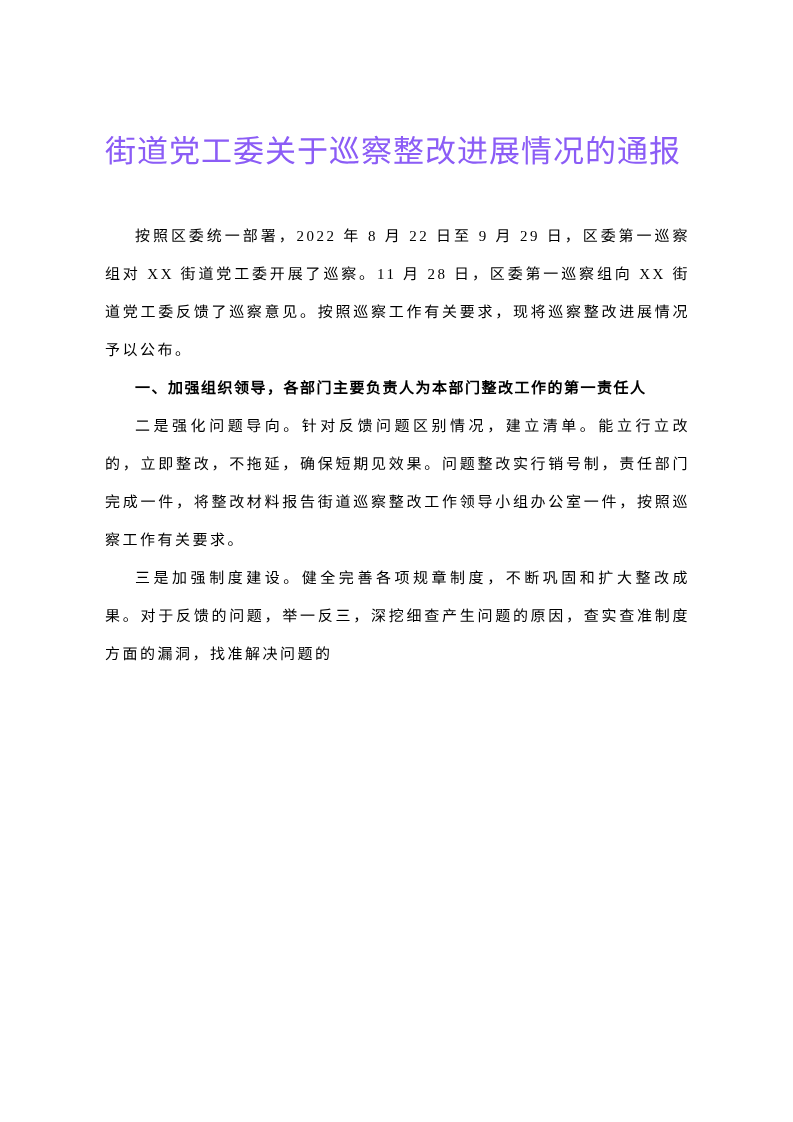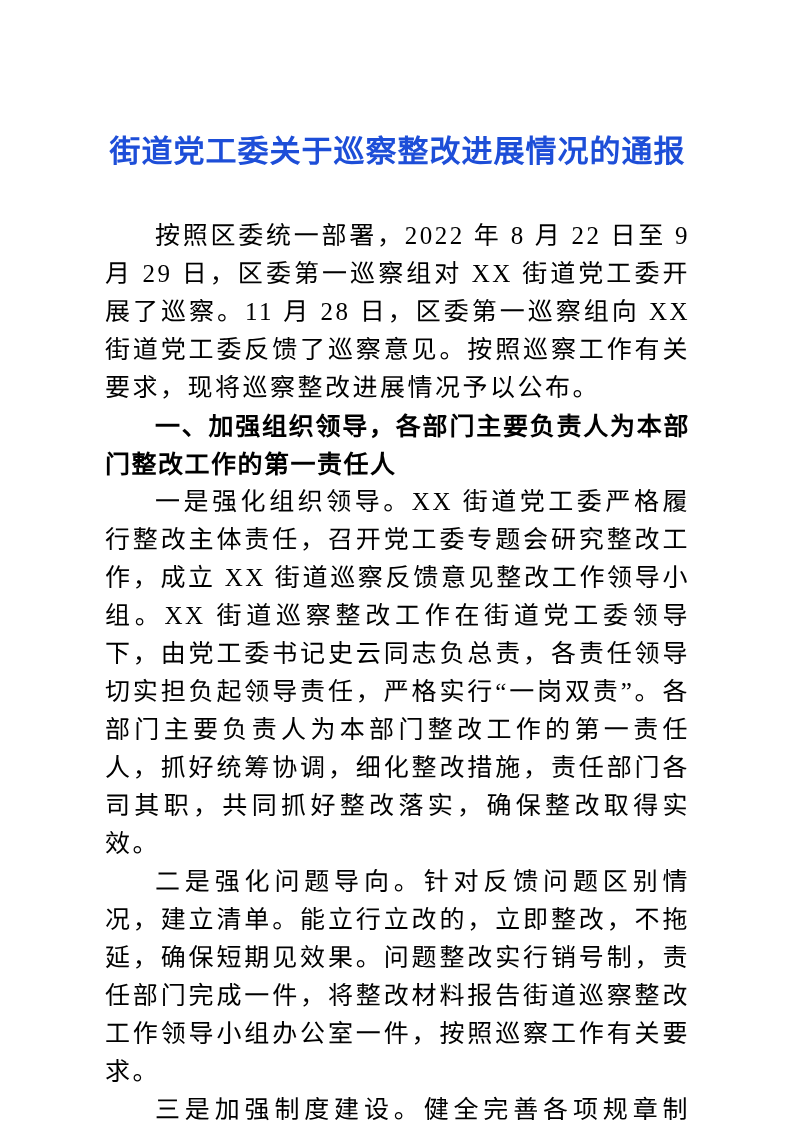--- a/index.html
+++ b/index.html
@@ -16,32 +16,32 @@
     margin: 0 auto;
     background: #ffffff;
     color: #000000;
     padding: 132px 103px 0 105px;
     overflow: hidden;
   }
 
   .doc-title {
     font-family: "Liberation Serif", "DejaVu Serif", serif;
     font-size: 31px;
-    font-weight: 700;
+    font-weight: 400;
     line-height: 40px;
-    text-align: center;
+    text-align: left;
     letter-spacing: 1px;
-    color: #1d4ed8;
+    color: #8b5cf6;
     margin-bottom: 45px;
     white-space: nowrap;
   }
 
   .doc-body p {
     font-family: "Liberation Serif", "DejaVu Serif", serif;
-    font-size: 25px;
+    font-size: 15px;
     line-height: 38px;
     letter-spacing: 2.5px;
     text-align: justify;
     text-indent: 2em;
     color: #000000;
   }
 
   .doc-body p.heading {
     font-family: "Liberation Sans", "DejaVu Sans", sans-serif;
     font-weight: 700;
@@ -49,17 +49,16 @@
   }
 </style>
 </head>
 <body>
 
 <div class="page">
   <h1 class="doc-title">街道党工委关于巡察整改进展情况的通报</h1>
   <div class="doc-body">
       <p class="body">按照区委统一部署，2022 年 8 月 22 日至 9 月 29 日，区委第一巡察组对 XX 街道党工委开展了巡察。11 月 28 日，区委第一巡察组向 XX 街道党工委反馈了巡察意见。按照巡察工作有关要求，现将巡察整改进展情况予以公布。</p>
       <p class="heading">一、加强组织领导，各部门主要负责人为本部门整改工作的第一责任人</p>
-      <p class="body">一是强化组织领导。XX 街道党工委严格履行整改主体责任，召开党工委专题会研究整改工作，成立 XX 街道巡察反馈意见整改工作领导小组。XX 街道巡察整改工作在街道党工委领导下，由党工委书记史云同志负总责，各责任领导切实担负起领导责任，严格实行“一岗双责”。各部门主要负责人为本部门整改工作的第一责任人，抓好统筹协调，细化整改措施，责任部门各司其职，共同抓好整改落实，确保整改取得实效。</p>
       <p class="body">二是强化问题导向。针对反馈问题区别情况，建立清单。能立行立改的，立即整改，不拖延，确保短期见效果。问题整改实行销号制，责任部门完成一件，将整改材料报告街道巡察整改工作领导小组办公室一件，按照巡察工作有关要求。</p>
       <p class="body">三是加强制度建设。健全完善各项规章制度，不断巩固和扩大整改成果。对于反馈的问题，举一反三，深挖细查产生问题的原因，查实查准制度方面的漏洞，找准解决问题的</p>
     </div>
 </div>
 
 </body></html>

